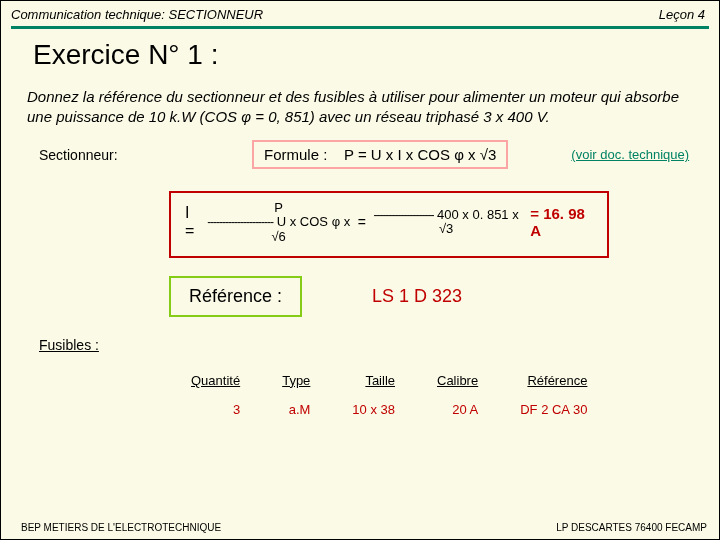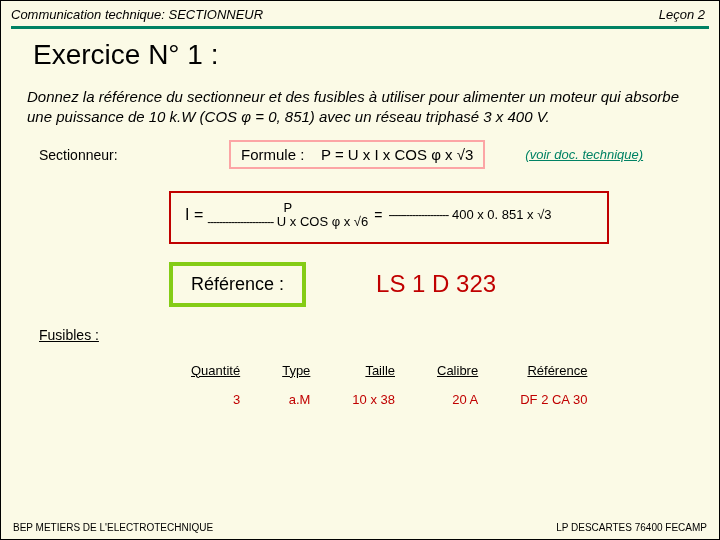--- a/index.html
+++ b/index.html
@@ -22,75 +22,76 @@
   }
   .body-text {
     font-style: italic;
     font-size: 15px;
     padding: 4px 28px 10px 26px;
     line-height: 1.3;
   }
   .row1 {
     display: flex; align-items: center;
     padding: 4px 26px 0 38px;
+    gap: 23px;
   }
   .sectionneur-label { font-size: 14px; width: 190px; }
   .formula-box {
     border: 2px solid #fca5a5; padding: 4px 10px;
     font-size: 15px; display: inline-block;
   }
   .doclink {
-    color: #008264; font-style: italic; text-decoration: underline;
+    color: #008264; text-decoration: underline;
     font-size: 13px; margin-left: 40px;
   }
   .calc-box {
     border: 2px solid #c00000;
     margin: 22px 0 0 168px;
     padding: 8px 14px 12px 14px;
     display: flex; align-items: center;
     width: 440px;
   }
   .frac { display: inline-block; text-align: center; vertical-align: middle; font-size: 13px; line-height: 1.1; }
   .frac .top { display:block; }
   .frac .dash { letter-spacing: -1px; font-size: 12px; }
   .eqsign { margin: 0 6px; font-size: 14px; }
   .red { color: #c00000; font-weight: bold; font-size: 15px; }
   .ref-row {
     display: flex; align-items: center;
     margin: 18px 0 0 168px;
     width: 440px;
   }
   .ref-box {
-    border: 4px solid #84cc16; padding: 8px 18px;
+    border: 2px solid #84cc16; padding: 8px 18px;
     font-size: 18px;
   }
-  .ref-val { color: #c00000; font-size: 24px; margin-left: 70px; }
+  .ref-val { color: #c00000; font-size: 18px; margin-left: 70px; }
   .fusibles {
     text-decoration: underline; font-size: 14px;
     padding: 20px 0 0 38px;
   }
   .table {
     margin: 12px 0 0 168px;
     font-size: 13px;
   }
   .table td { padding: 6px 20px; text-align: right; }
   .table .hd { text-decoration: underline; }
   .table .rv { color: #c00000; }
   .footer {
-    position: absolute; bottom: 6px; left: 0; right: 0;
+    position: absolute; bottom: 6px; left: 8px; right: 0;
     display: flex; justify-content: space-between;
     font-size: 10px; padding: 0 12px;
   }
 </style>
 </head>
 <body>
 
 <div class="header">
   <span>Communication technique: SECTIONNEUR</span>
-  <span>Leçon 2</span>
+  <span>Leçon 4</span>
 </div>
 <div class="rule"></div>
 
 <div class="title">Exercice N° 1 :</div>
 
 <div class="body-text">Donnez la référence du sectionneur et des fusibles à utiliser pour alimenter un moteur qui absorbe une puissance de 10 k.W (COS φ = 0, 851) avec un réseau triphasé 3 x 400 V.</div>
 
 <div class="row1">
   <span class="sectionneur-label">Sectionneur:</span>
   <span class="formula-box">
@@ -106,20 +107,21 @@
   <span class="frac" style="margin-left:4px">
     <span class="top">P</span>
     <span class="dash">----------------------</span>
     <span>U x COS φ x √6</span>
   </span>
   <span class="eqsign">=</span>
   <span class="frac">
     <span class="dash">--------------------</span>
     <span>400 x 0. 851 x √3</span>
   </span>
+  <span class="red" style="margin-left:10px">= 16. 98 A</span>
 </div>
 
 <div class="ref-row">
   <span class="ref-box">Référence :</span>
   <span class="ref-val">LS 1 D 323</span>
 </div>
 
 <div class="fusibles">Fusibles :</div>
 
 <table class="table">

